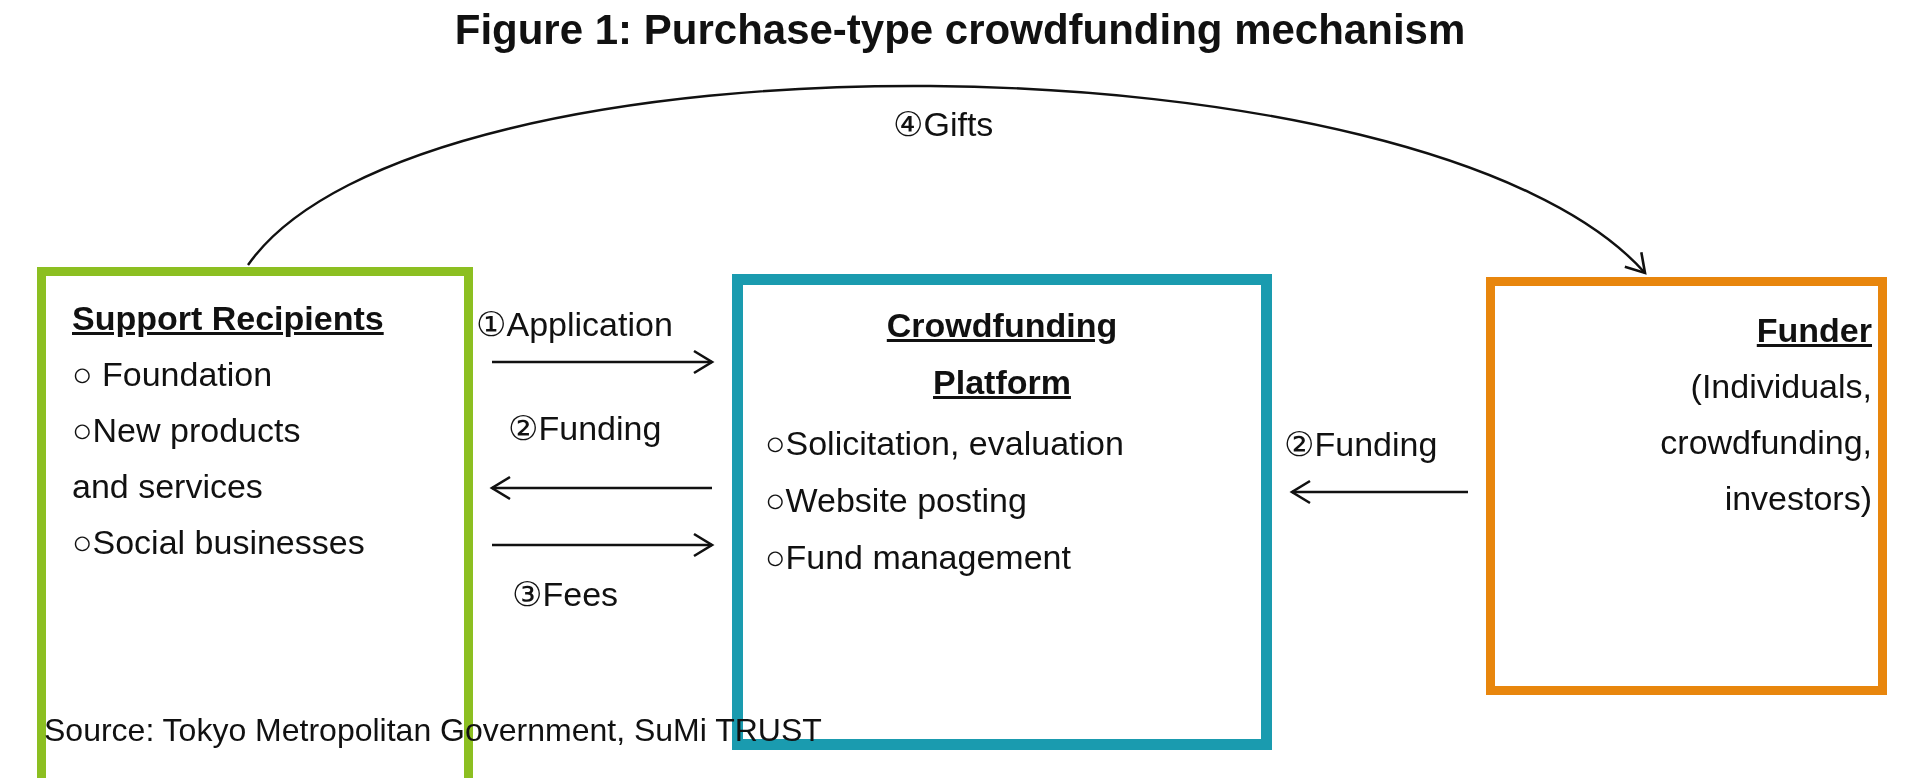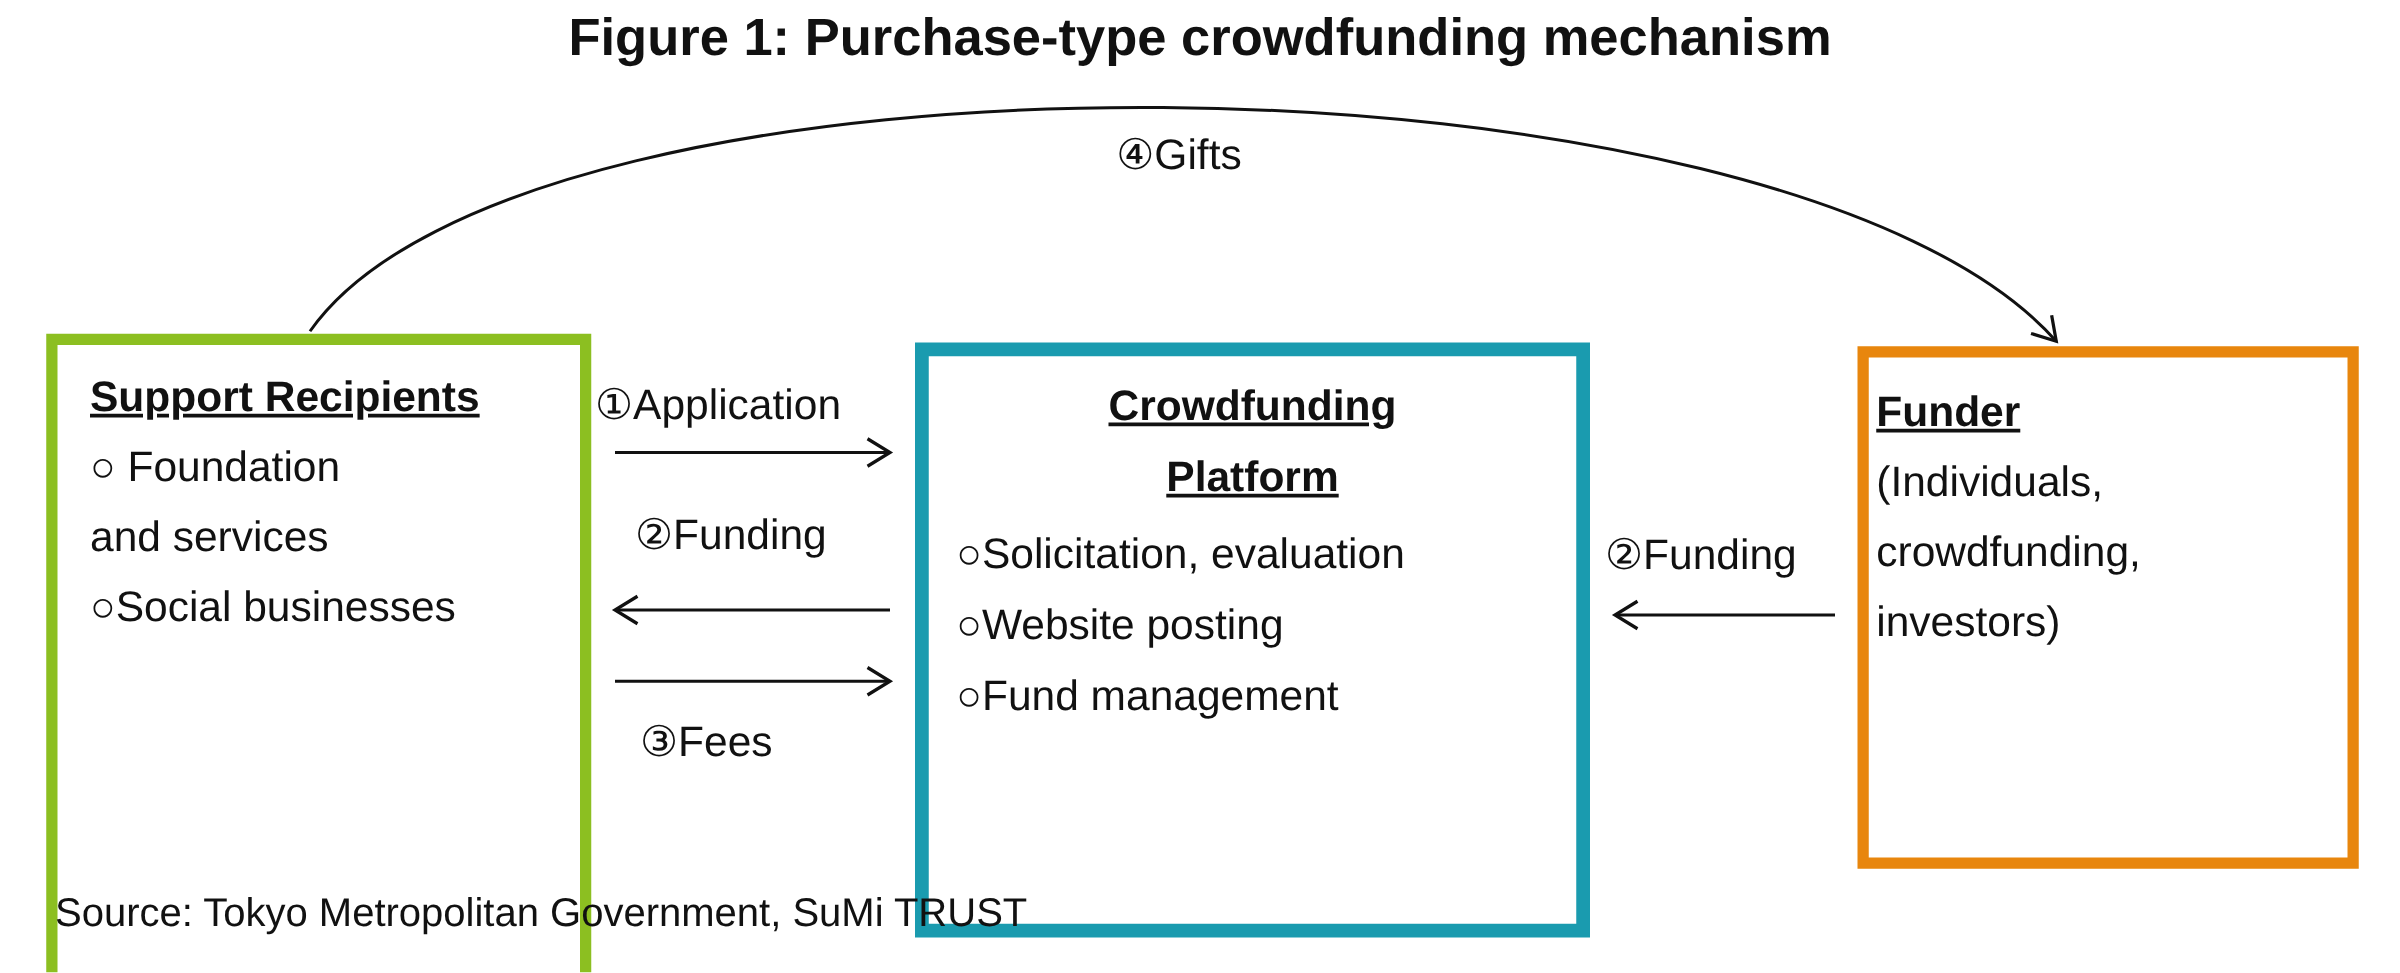--- a/index.html
+++ b/index.html
@@ -47,21 +47,21 @@
     left: 732px; top: 274px;
     width: 540px; height: 476px;
     border: 11px solid #1A9BAF;
     padding: 12px 0 0 0;
   }
   .box-funder {
     left: 1486px; top: 277px;
     width: 401px; height: 418px;
     border: 9px solid #E8860D;
     padding: 16px 6px 0 6px;
-    text-align: left;
+    text-align: right;
   }
   .box-title {
     font-size: 34px;
     font-weight: bold;
     text-decoration: underline;
     line-height: 56px;
     white-space: nowrap;
   }
   .box-title-center {
     text-align: center;
@@ -115,20 +115,21 @@
     <line x1="1468" y1="492" x2="1292" y2="492" stroke="#111111" stroke-width="2.4" marker-end="url(#arrowhead)"></line>
 
     <path d="M 248 265 C 420 20, 1430 30, 1645 273" fill="none" stroke="#111111" stroke-width="2.4" marker-end="url(#arrowhead)"></path>
   </svg>
 
   <div class="figure-title">Figure 1: Purchase-type crowdfunding mechanism</div>
 
   <div class="box box-support" style="border-color: rgb(140, 191, 33);">
     <div class="box-title">Support Recipients</div>
     <div class="box-line">○ Foundation</div>
+    <div class="box-line">○New products</div>
     <div class="box-line">and services</div>
     <div class="box-line">○Social businesses</div>
   </div>
 
   <div class="box box-platform" style="border-color: rgb(26, 155, 175);">
     <div class="box-title box-title-center">Crowdfunding</div>
     <div class="box-title box-title-center">Platform</div>
     <div class="platform-items">
       <div class="box-line">○Solicitation, evaluation</div>
       <div class="box-line">○Website posting</div>

